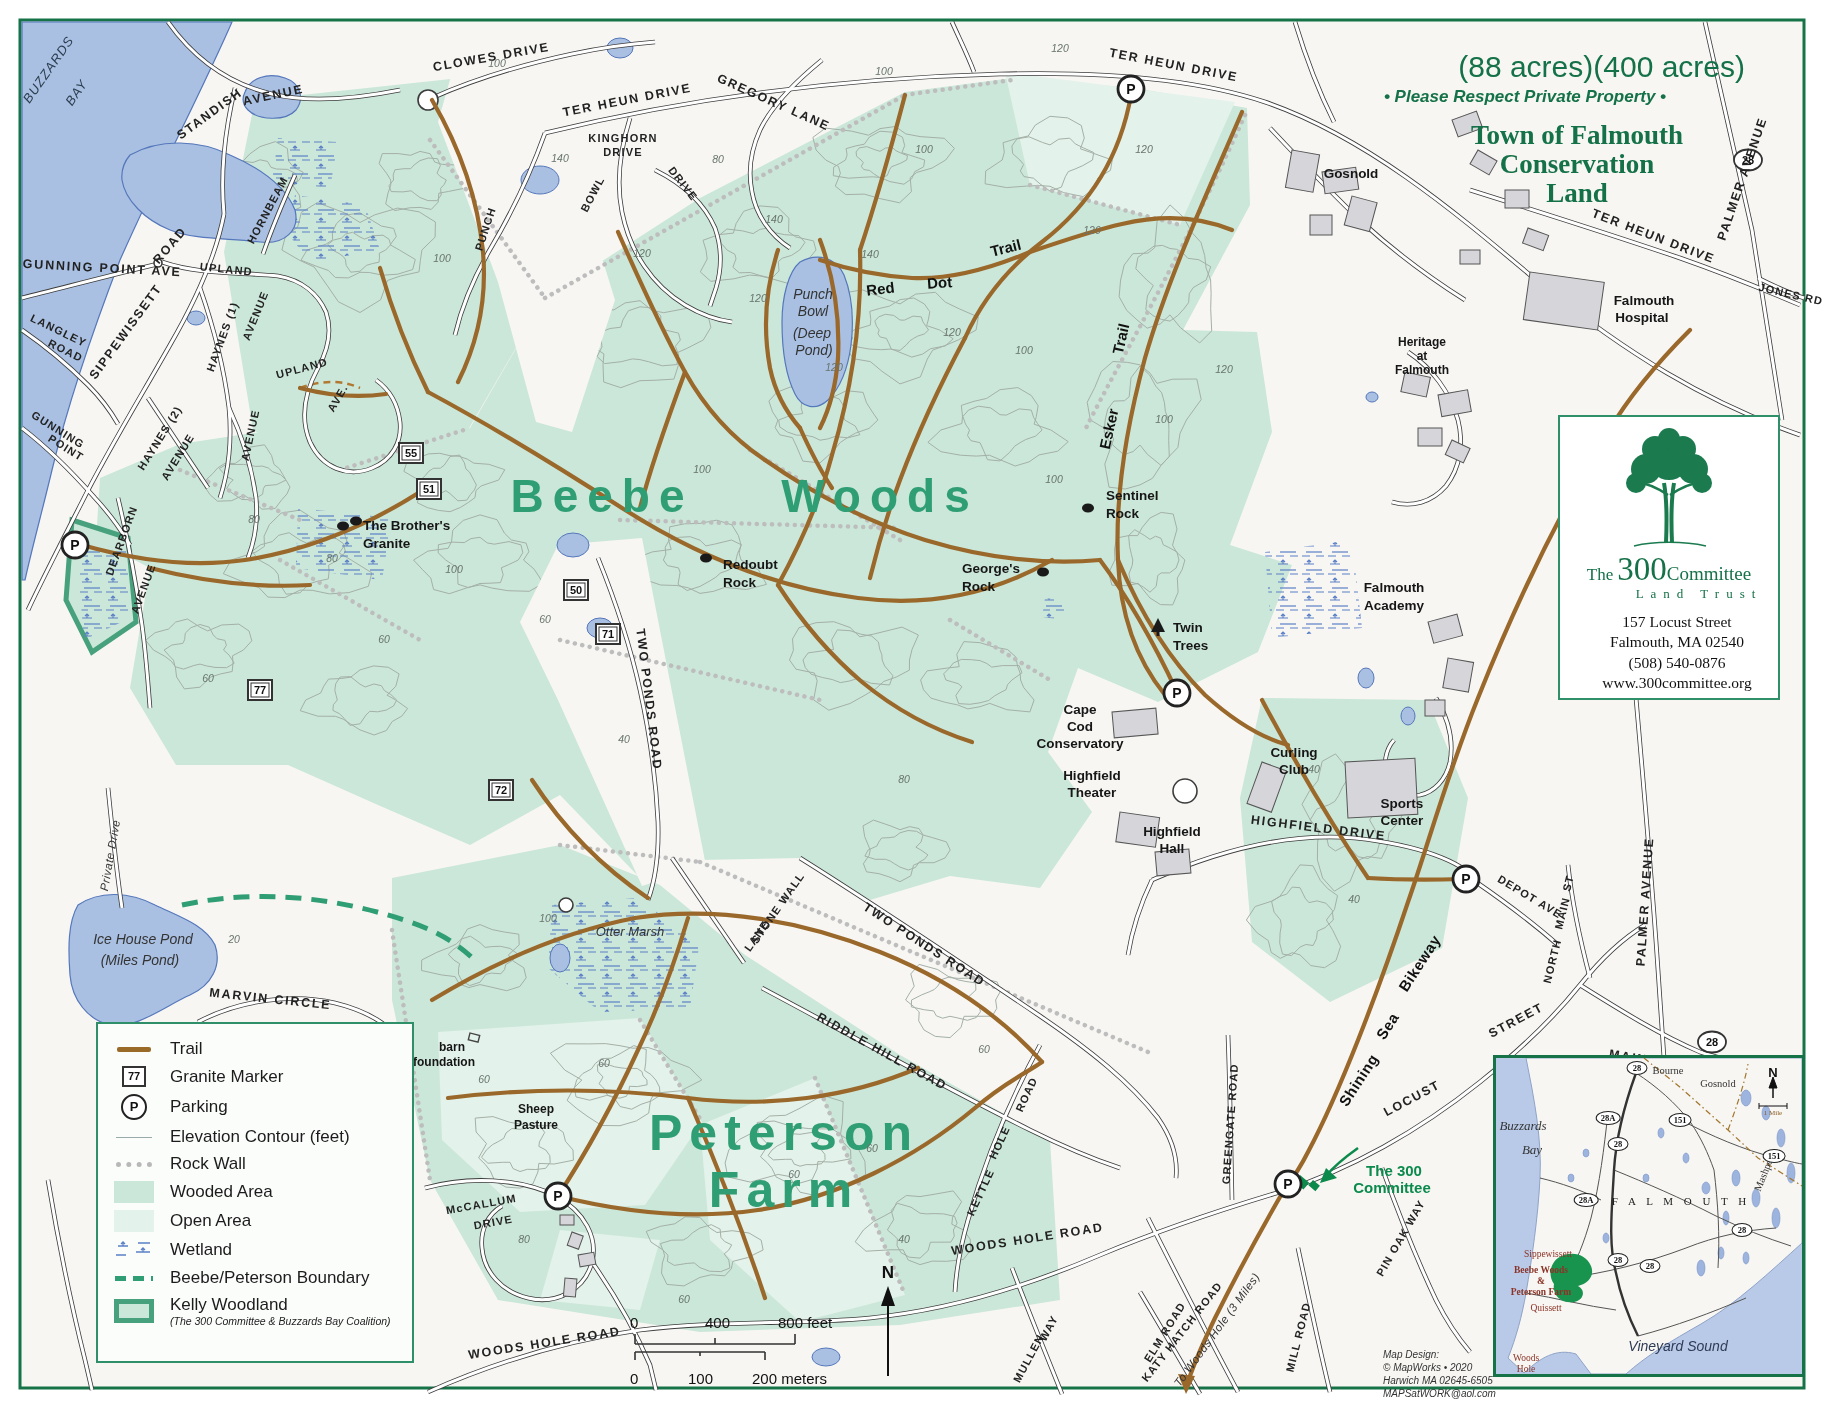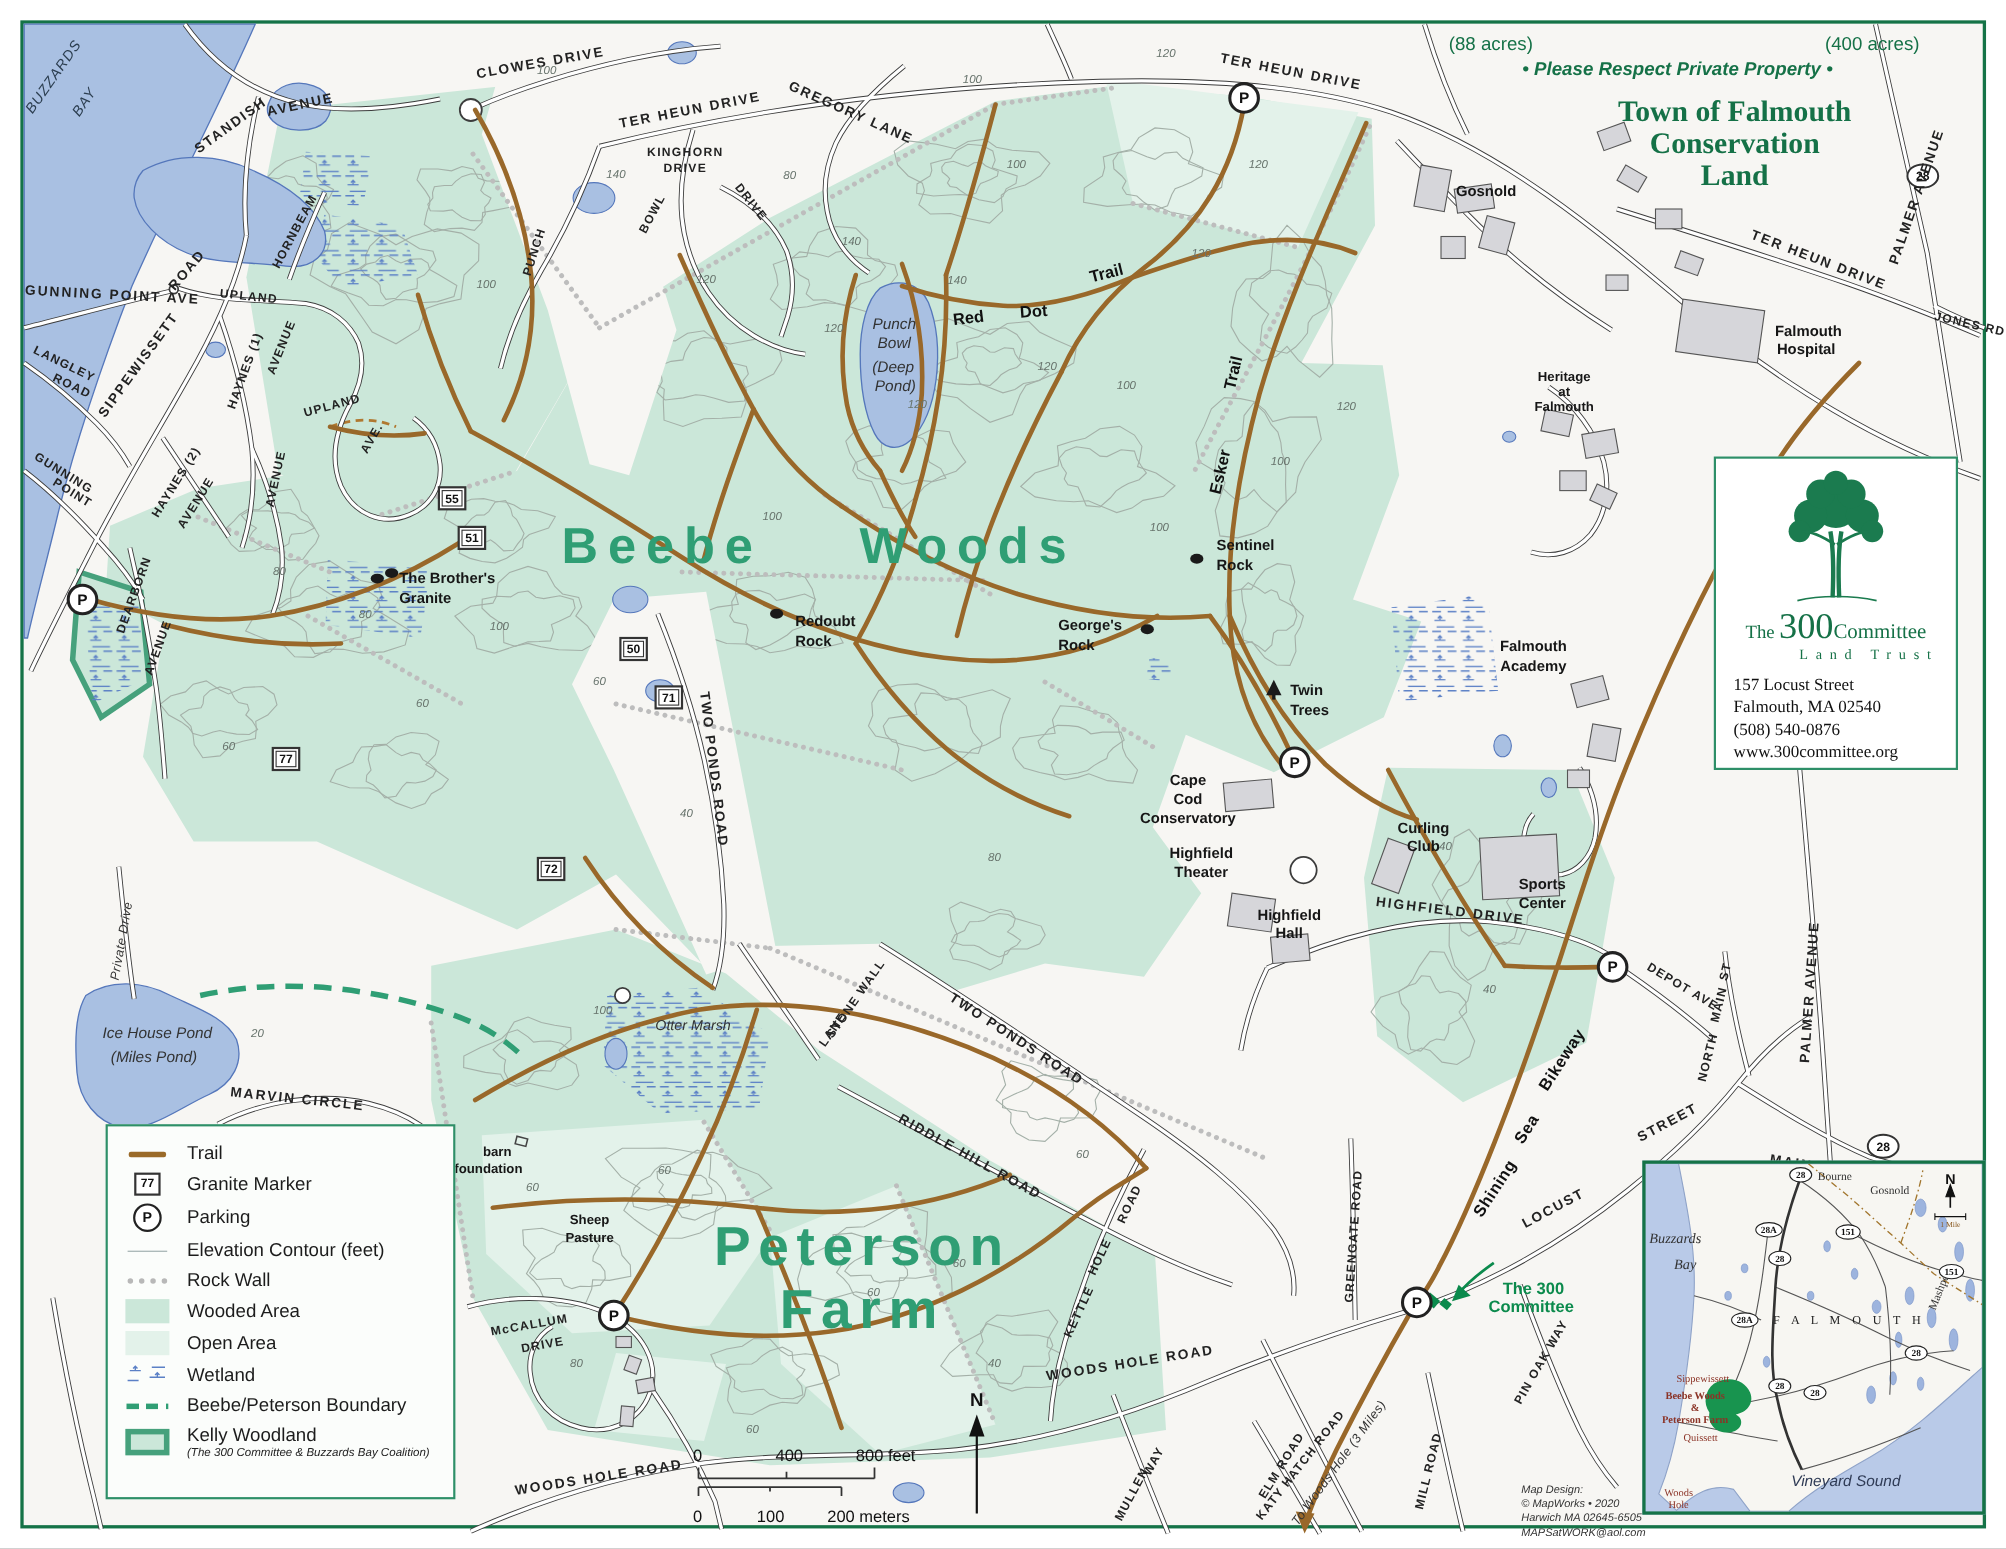--- a/index.html
+++ b/index.html
@@ -21,21 +21,21 @@
   .water13{font-size:13px;font-style:italic;fill:#333;}
   .ct{font-size:10.5px;font-style:italic;fill:#68746d;}
   .pletter{font-size:14px;font-weight:bold;fill:#111;}
   .gnum{font-size:11px;font-weight:bold;fill:#111;}
   .rnum{font-size:11px;font-weight:bold;fill:#111;}
 
   .overlay{position:absolute;pointer-events:none;}
   
   .titlebox{left:1245px;top:28px;width:560px;text-align:center;color:#157147;}
   .t-main{font-family:"Liberation Serif",serif;font-weight:bold;font-size:40px;line-height:1.05;}
-  .t-acres{display:flex;justify-content:space-between;padding:2px 60px 0 72px;font-size:17px;}
+  .t-acres{display:flex;justify-content:flex-end;padding:2px 60px 0 72px;font-size:30px;margin-top:20px;}
   .t-sub{font-size:17px;font-style:italic;font-weight:bold;margin-top:3px;}
   .t-town{font-family:"Liberation Serif",serif;font-weight:bold;font-size:27px;line-height:1.08;margin-top:14px;transform:translateX(52px);}
   
   .legend{left:96px;top:1022px;width:318px;height:341px;background:#fbfdfb;border:2px solid #2e8f68;box-sizing:border-box;padding:8px 14px;}
   .lrow{display:flex;align-items:center;gap:14px;margin:7px 0;}
   .lrow .lbl{font-size:17px;color:#1c1c1c;}
   .sw{width:44px;display:flex;justify-content:center;align-items:center;flex:none;}
   .sw-trail{width:34px;height:5px;background:#9a6a28;border-radius:2px;}
   .sw-granite{width:20px;height:17px;border:2px solid #333;background:#fff;font-size:11px;font-weight:bold;text-align:center;line-height:17px;color:#111;}
   .sw-parking{width:22px;height:22px;border:2.5px solid #222;border-radius:50%;background:#fff;font-size:13px;font-weight:bold;text-align:center;line-height:22px;color:#111;}
@@ -47,21 +47,21 @@
   .sw-bound{width:38px;height:5px;background:repeating-linear-gradient(90deg,#2f9e74 0 11px,transparent 11px 18px);}
   .sw-kelly{width:40px;height:24px;background:#cbe7d9;border:5px solid #46a17c;box-sizing:border-box;}
   .lsub{font-size:10.5px;font-style:italic;color:#222;margin-top:1px;line-height:1.1;}
   
   .infobox{left:1558px;top:415px;width:222px;height:285px;background:#fff;border:2px solid #2e8f68;box-sizing:border-box;text-align:center;color:#157147;}
   .logoline{display:flex;justify-content:center;align-items:baseline;font-family:"Liberation Serif",serif;margin-top:-6px;}
   .logoline .l1{font-size:17px;margin-right:4px;}
   .logoline .l2{font-size:33px;}
   .logoline .l3{font-size:19px;}
   .logoline2{font-family:"Liberation Serif",serif;font-size:13px;letter-spacing:7px;margin-left:60px;margin-top:-2px;}
-  .addr{font-family:"Liberation Serif",serif;font-size:15.5px;color:#111;text-align:left;padding-left:16px;margin-top:10px;line-height:1.32;}
+  .addr{font-family:"Liberation Serif",serif;font-size:15.5px;color:#111;text-align:center;padding-left:16px;margin-top:10px;line-height:1.32;}
   
   .inset{left:1493px;top:1055px;width:312px;height:322px;border:3px solid #157347;box-sizing:border-box;background:#b9cae8;overflow:hidden;}
   .inset svg{position:absolute;left:0;top:0;}
   .inlbl{position:absolute;transform:translate(-50%,-50%);white-space:nowrap;font-family:"Liberation Serif",serif;color:#333;}
   .ii{font-size:13px;font-style:italic;}
   .ss{font-size:10.5px;}
   .sp{font-size:11px;letter-spacing:4px;color:#222;}
   .vi{font-size:14px;font-style:italic;font-family:Liberation Sans, sans-serif;color:#2f3b55;}
   .rr{font-size:9.5px;color:#8b3326;}
   .rb{font-size:9.5px;font-weight:bold;color:#8b3326;}

